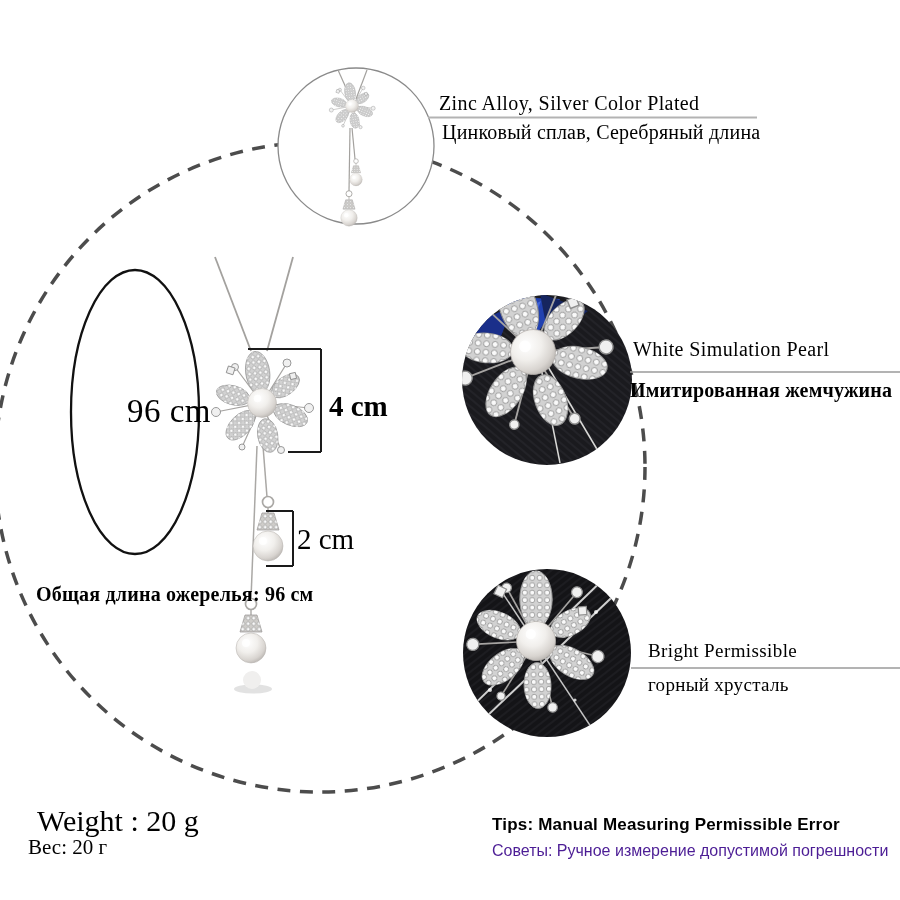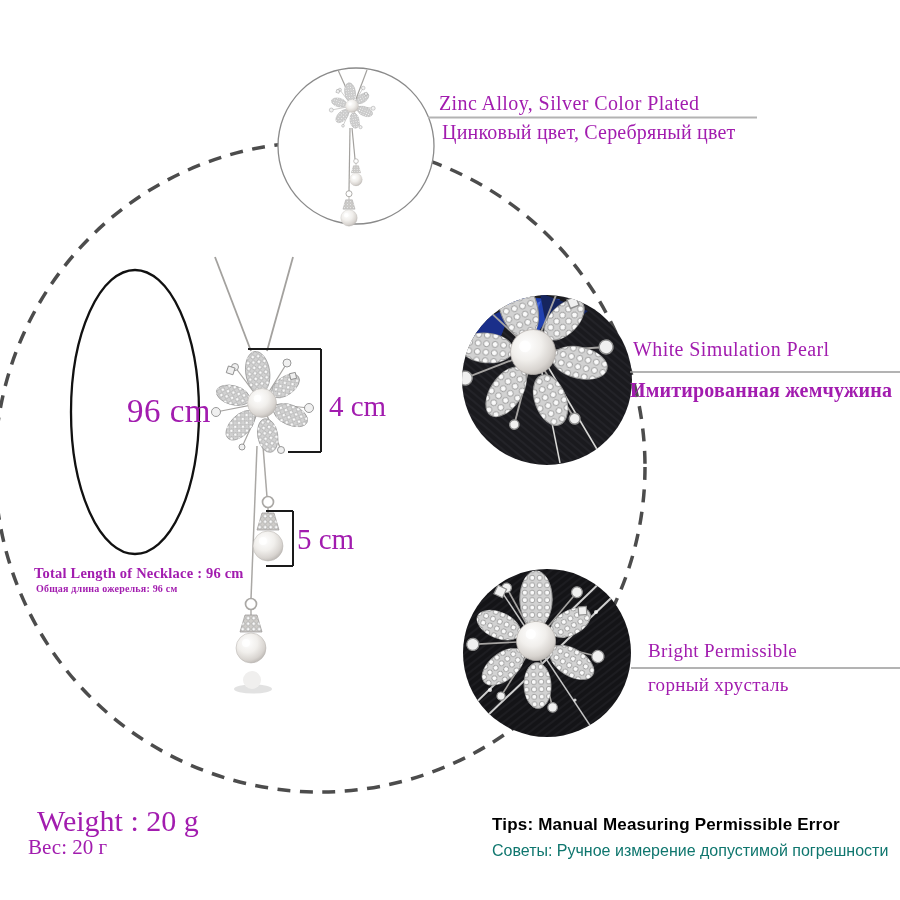--- a/index.html
+++ b/index.html
@@ -1,36 +1,36 @@
 <!DOCTYPE html>
 <html><head>
 <meta charset="utf-8">
 <style>
   html,body{margin:0;padding:0;background:#fff;}
   #stage{position:relative;width:900px;height:900px;background:#ffffff;overflow:hidden;
          font-family:"Liberation Serif","DejaVu Serif",serif;color:#111;}
   #art{position:absolute;left:0;top:0;}
-  .lbl{position:absolute;white-space:nowrap;line-height:1.15;color:#a21caf;}
+  .lbl{position:absolute;white-space:nowrap;line-height:1.15;color:#000000;}
   .serif{font-family:"Liberation Serif","DejaVu Serif",serif;}
   .sans{font-family:Liberation Sans, sans-serif;}
   .material-en{left:439px;top:92px;font-size:20px;letter-spacing:.4px;}
   .material-ru{left:442px;top:121px;font-size:20px;letter-spacing:.2px;}
   .oval-label{left:71px;top:393px;width:140px;text-align:right;font-size:33px;letter-spacing:.5px;}
-  .dim-4cm{left:329px;top:390px;font-size:29px;}
+  .dim-4cm{left:329px;top:390px;font-size:29px;font-weight:bold;}
   .dim-2cm{left:297px;top:523px;font-size:29px;}
   .total-en{left:34px;top:565px;font-size:14.5px;font-weight:bold;letter-spacing:.2px;}
-  .total-ru{left:36px;top:583px;font-size:10px;font-weight:bold;letter-spacing:.2px;}
+  .total-ru{left:36px;top:583px;font-size:20px;font-weight:bold;letter-spacing:.2px;}
   .pearl-en{left:633px;top:338px;font-size:20px;letter-spacing:.4px;}
   .pearl-ru{left:630px;top:379px;font-size:20px;font-weight:bold;letter-spacing:.2px;}
   .rhine-en{left:648px;top:640px;font-size:19px;letter-spacing:.4px;}
   .rhine-ru{left:648px;top:674px;font-size:19px;letter-spacing:.3px;text-align:center;}
   .weight-en{left:37px;top:804px;font-size:30px;}
   .weight-ru{left:28px;top:835px;font-size:21px;}
   .tips-en{left:492px;top:815px;font-size:17px;font-weight:bold;letter-spacing:.2px;color:#000;}
-  .tips-ru{left:492px;top:842px;font-size:16px;color:#0f766e;}
+  .tips-ru{left:492px;top:842px;font-size:16px;color:#4c1d95;}
 </style>
 </head>
 <body>
 
 <div id="stage">
 
 <svg id="art" width="900" height="900" viewBox="0 0 900 900">
   <defs>
     <radialGradient id="pearlG" cx="38%" cy="32%" r="75%">
       <stop offset="0%" stop-color="#ffffff"></stop>
@@ -180,27 +180,26 @@
           <circle cx="575" cy="700" r="1.6"></circle>
     </g>
   </g>
 
   <line x1="428" y1="117.5" x2="757" y2="117.5" stroke="#b3b3b3" stroke-width="2"></line>
   <line x1="630" y1="372" x2="900" y2="372" stroke="#9a9a9a" stroke-width="1.6"></line>
   <line x1="631" y1="668" x2="900" y2="668" stroke="#9a9a9a" stroke-width="1.6"></line>
 </svg>
 
 <div class="lbl serif material-en">Zinc Alloy, Silver Color Plated</div>
-<div class="lbl serif material-ru">Цинковый цвет, Серебряный цвет</div>
+<div class="lbl serif material-ru">Цинковый сплав, Серебряный длина</div>
 
 <div class="lbl serif oval-label">96 cm</div>
 <div class="lbl serif dim-4cm">4 cm</div>
-<div class="lbl serif dim-2cm">5 cm</div>
-
-<div class="lbl serif total-en">Total Length of Necklace : 96 cm</div>
+<div class="lbl serif dim-2cm">2 cm</div>
+
 <div class="lbl serif total-ru">Общая длина ожерелья: 96 см</div>
 
 <div class="lbl serif pearl-en">White Simulation Pearl</div>
 <div class="lbl serif pearl-ru">Имитированная жемчужина</div>
 
 <div class="lbl serif rhine-en">Bright Permissible</div>
 <div class="lbl serif rhine-ru">горный хрусталь</div>
 
 <div class="lbl serif weight-en">Weight : 20 g</div>
 <div class="lbl serif weight-ru">Вес: 20 г</div>

